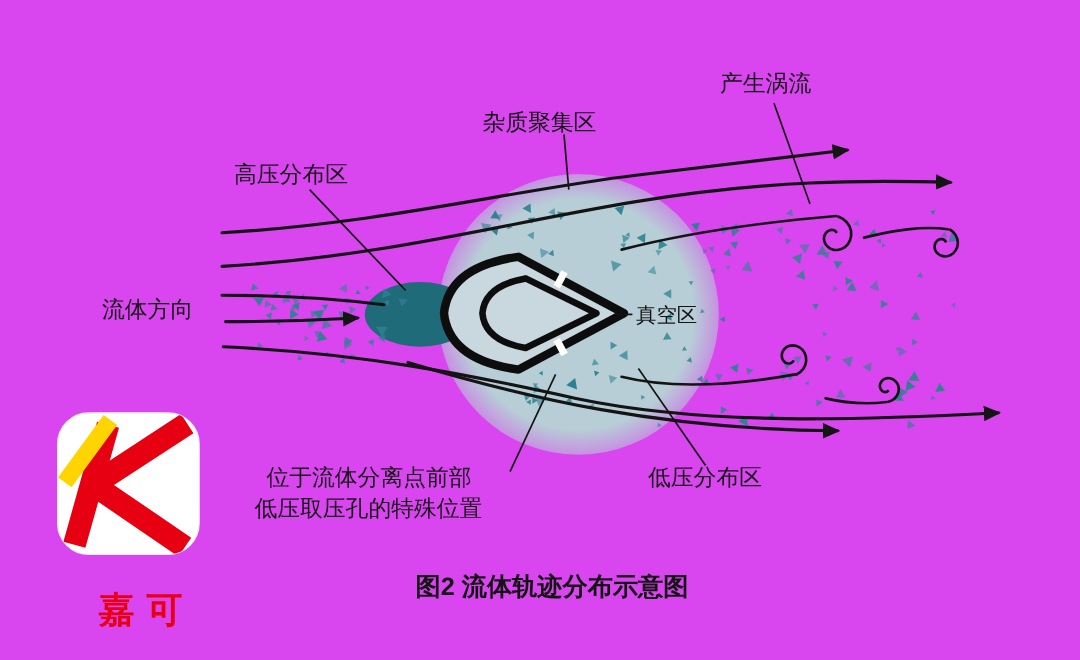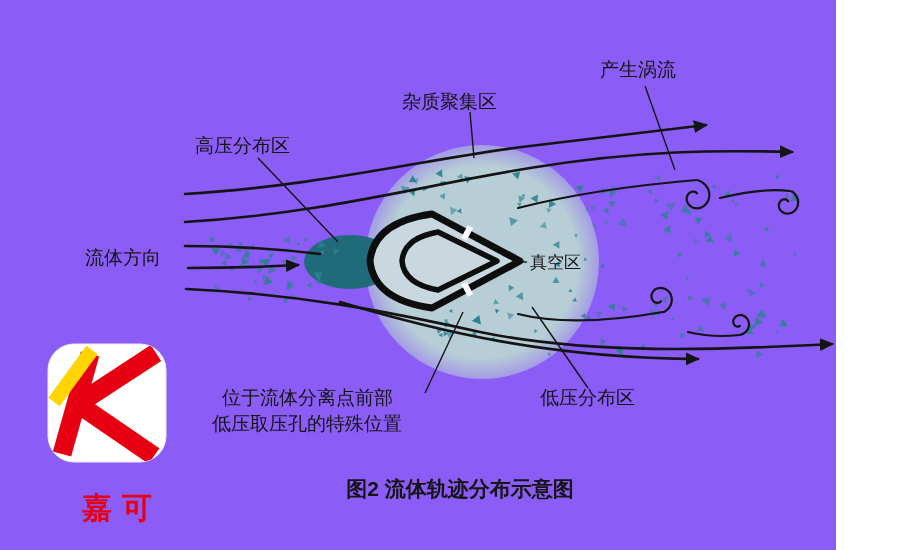--- a/index.html
+++ b/index.html
@@ -1,16 +1,16 @@
 <!DOCTYPE html>
 <html><head>
 <meta charset="utf-8">
 <style>
   html,body{margin:0;padding:0;background:#fff;}
-  .stage{position:relative;width:836px;height:550px;background:#8b5cf6;overflow:hidden;
+  .stage{position:relative;width:900px;height:550px;background:#d946ef;overflow:hidden;
          font-family:"Liberation Sans","DejaVu Sans",sans-serif;}
   svg{display:block;}
   text{font-family:"Liberation Sans","DejaVu Sans",sans-serif;fill:#141414;}
   .lbl{font-size:19px;}
   .lbl-small{font-size:17px;}
   .caption{font-size:21px;font-weight:bold;}
   .brand{font-size:30px;font-weight:bold;fill:#e60012;letter-spacing:10px;}
 </style>
 </head>
 <body>

